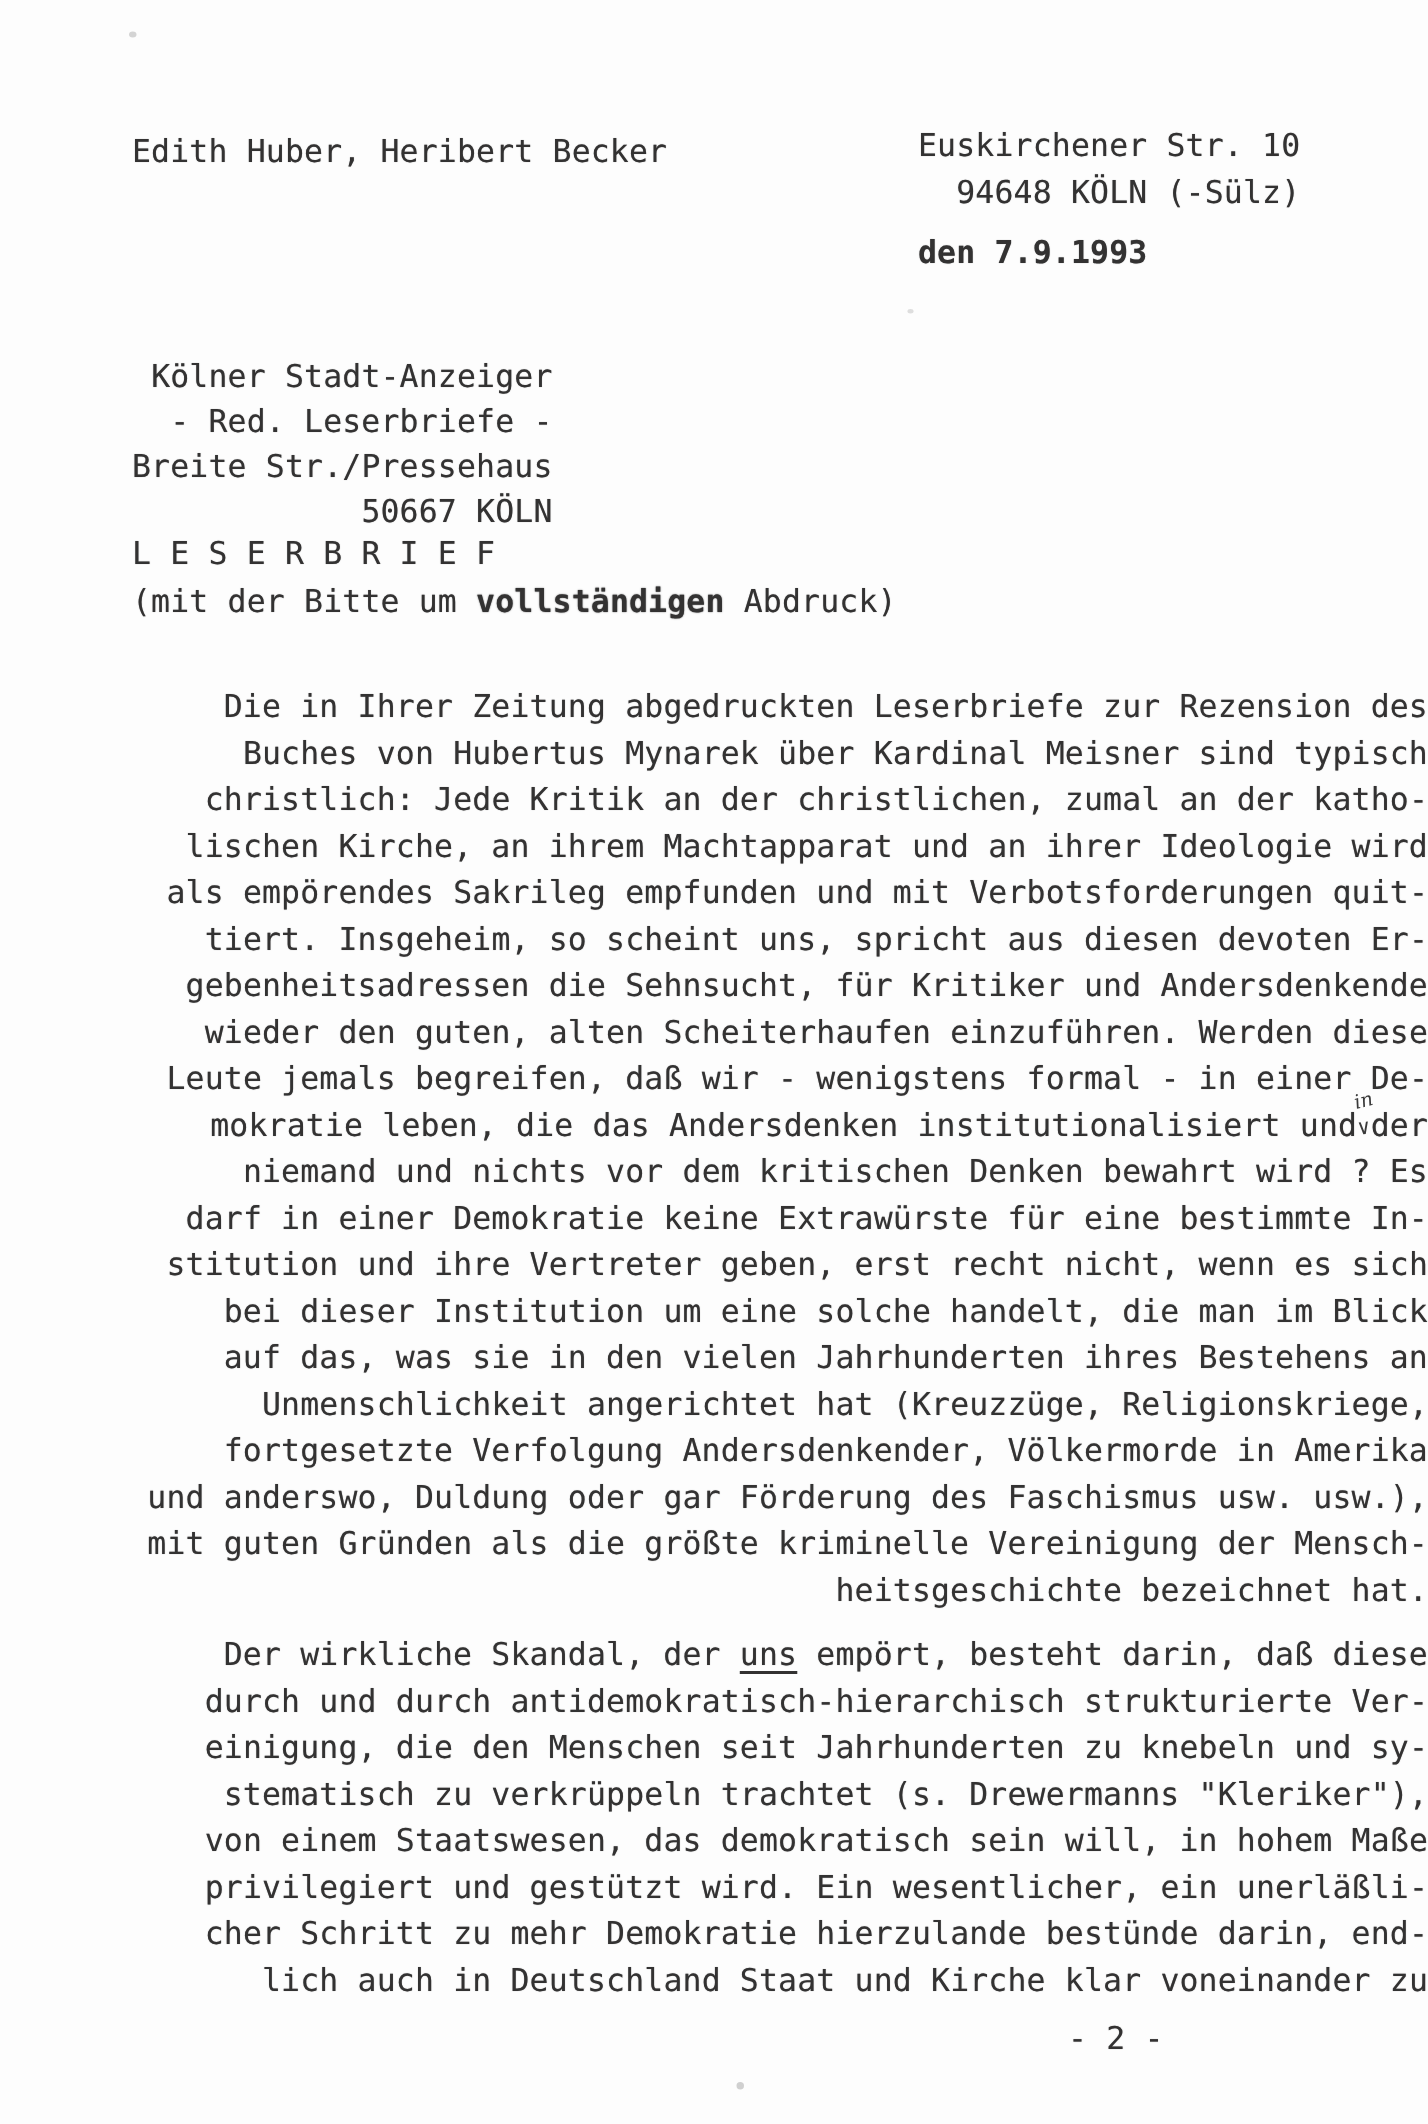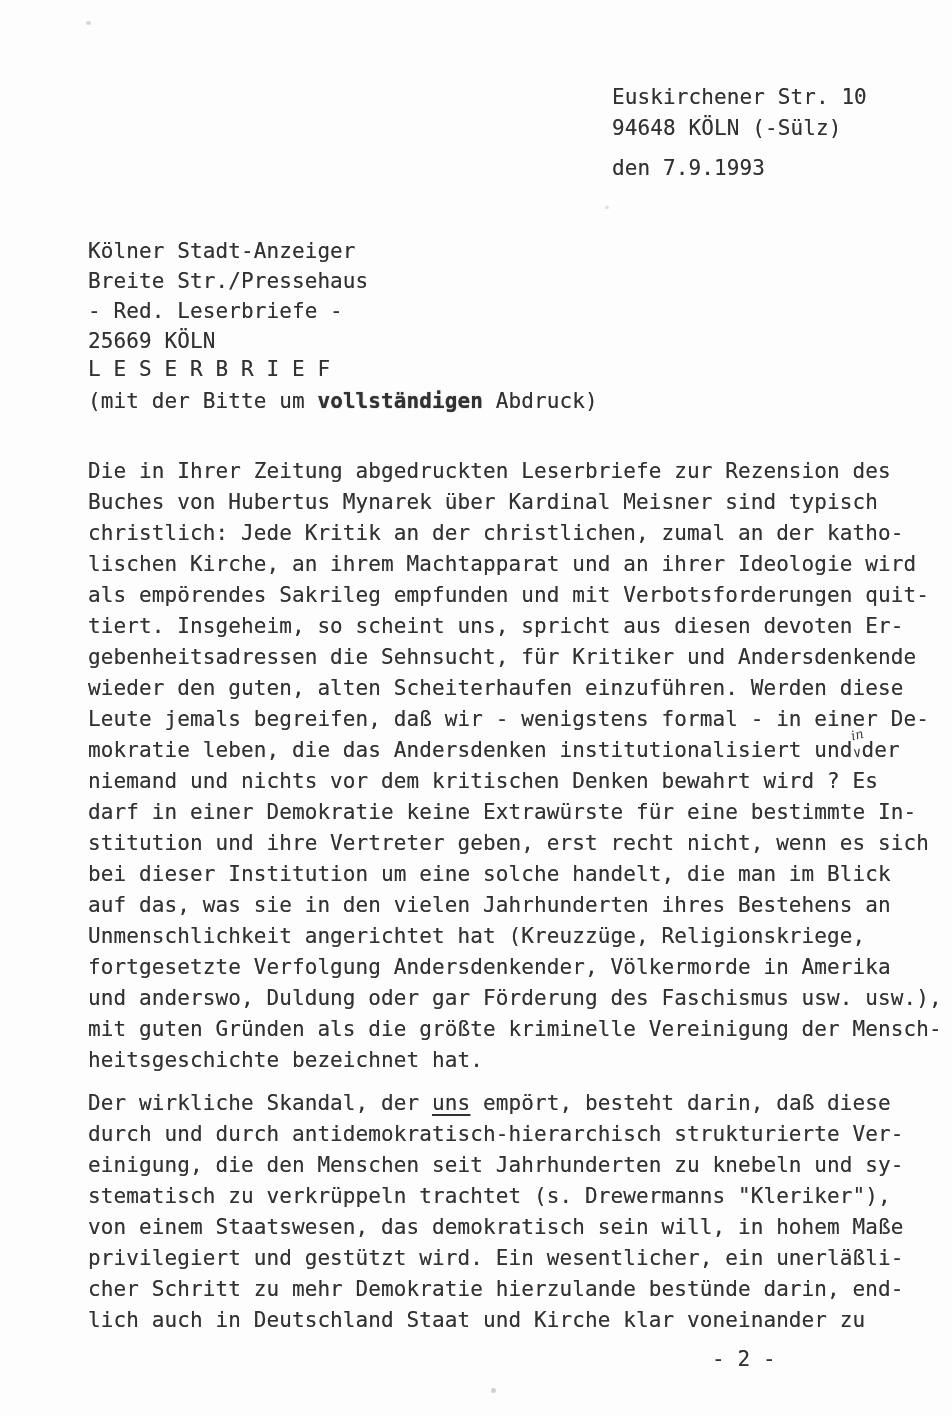--- a/index.html
+++ b/index.html
@@ -18,24 +18,24 @@
     color: #333232;
     text-shadow: 0 0 0.6px rgba(60,60,60,0.55);
   }
   .abs { position: absolute; }
   .mono {
     font-size: 21px;
     line-height: 31px;
     letter-spacing: 0.1px;
     white-space: pre;
   }
-  .tl { white-space: pre; }
+  .tl { white-space: pre; text-align: right; }
   .sender   { left: 88px;  top: 86px;  }
   .addr     { left: 612px; top: 82px;  }
-  .date     { left: 612px; top: 153px; }
+  .date     { left: 612px; top: 153px; font-weight: bold; }
   .recipient{ left: 88px;  top: 208px; line-height: 30px; margin-top: 28px; }
   .heading  { left: 88px;  top: 354px; }
   .subheading{ left: 88px; top: 386px; }
   .subheading b, .tl b { font-weight: bold; text-shadow: 0 0 1px rgba(40,40,40,0.8); }
   .tl u { text-decoration: underline; text-underline-offset: 4px; }
   .para1    { left: 88px;  top: 456px;  width: 864px; }
   .para2    { left: 88px;  top: 1088px; width: 864px; }
   .pagenum  { left: 712px; top: 1344px; }
 
   
@@ -78,26 +78,27 @@
   }
   .speck1 { left: 86px;  top: 21px;   width: 5px; height: 4px; }
   .speck2 { left: 605px; top: 206px;  width: 4px; height: 3px; background:#dedede; }
   .speck3 { left: 491px; top: 1388px; width: 5px; height: 5px; background:#d0d0d0; }
 </style>
 </head>
 <body>
 
 <div class="page">
 
+  <div class="abs mono sender">Edith Huber, Heribert Becker</div>
 
   <div class="abs mono addr"><div class="tl">Euskirchener Str. 10</div><div class="tl">94648 KÖLN (-Sülz)</div></div>
 
   <div class="abs mono date">den 7.9.1993</div>
 
-  <div class="abs mono recipient"><div class="tl">Kölner Stadt-Anzeiger</div><div class="tl">Breite Str./Pressehaus</div><div class="tl">- Red. Leserbriefe -</div><div class="tl">25669 KÖLN</div></div>
+  <div class="abs mono recipient"><div class="tl">Kölner Stadt-Anzeiger</div><div class="tl">- Red. Leserbriefe -</div><div class="tl">Breite Str./Pressehaus</div><div class="tl">50667 KÖLN</div></div>
 
   <div class="abs mono heading">L E S E R B R I E F</div>
 
   <div class="abs mono subheading">(mit der Bitte um <b>vollständigen</b> Abdruck)</div>
 
   <div class="abs mono para1"><div class="tl">Die in Ihrer Zeitung abgedruckten Leserbriefe zur Rezension des</div><div class="tl">Buches von Hubertus Mynarek über Kardinal Meisner sind typisch</div><div class="tl">christlich: Jede Kritik an der christlichen, zumal an der katho-</div><div class="tl">lischen Kirche, an ihrem Machtapparat und an ihrer Ideologie wird</div><div class="tl">als empörendes Sakrileg empfunden und mit Verbotsforderungen quit-</div><div class="tl">tiert. Insgeheim, so scheint uns, spricht aus diesen devoten Er-</div><div class="tl">gebenheitsadressen die Sehnsucht, für Kritiker und Andersdenkende</div><div class="tl">wieder den guten, alten Scheiterhaufen einzuführen. Werden diese</div><div class="tl">Leute jemals begreifen, daß wir - wenigstens formal - in einer De-</div><div class="tl">mokratie leben, die das Andersdenken institutionalisiert und<span class="ins"><span class="ins-w">in</span><span class="ins-c">∨</span></span>der</div><div class="tl">niemand und nichts vor dem kritischen Denken bewahrt wird ? Es</div><div class="tl">darf in einer Demokratie keine Extrawürste für eine bestimmte In-</div><div class="tl">stitution und ihre Vertreter geben, erst recht nicht, wenn es sich</div><div class="tl">bei dieser Institution um eine solche handelt, die man im Blick</div><div class="tl">auf das, was sie in den vielen Jahrhunderten ihres Bestehens an</div><div class="tl">Unmenschlichkeit angerichtet hat (Kreuzzüge, Religionskriege,</div><div class="tl">fortgesetzte Verfolgung Andersdenkender, Völkermorde in Amerika</div><div class="tl">und anderswo, Duldung oder gar Förderung des Faschismus usw. usw.),</div><div class="tl">mit guten Gründen als die größte kriminelle Vereinigung der Mensch-</div><div class="tl">heitsgeschichte bezeichnet hat.</div></div>
 
   <div class="abs mono para2"><div class="tl">Der wirkliche Skandal, der <u>uns</u> empört, besteht darin, daß diese</div><div class="tl">durch und durch antidemokratisch-hierarchisch strukturierte Ver-</div><div class="tl">einigung, die den Menschen seit Jahrhunderten zu knebeln und sy-</div><div class="tl">stematisch zu verkrüppeln trachtet (s. Drewermanns "Kleriker"),</div><div class="tl">von einem Staatswesen, das demokratisch sein will, in hohem Maße</div><div class="tl">privilegiert und gestützt wird. Ein wesentlicher, ein unerläßli-</div><div class="tl">cher Schritt zu mehr Demokratie hierzulande bestünde darin, end-</div><div class="tl">lich auch in Deutschland Staat und Kirche klar voneinander zu</div></div>
 
   <div class="abs mono pagenum">- 2 -</div>

